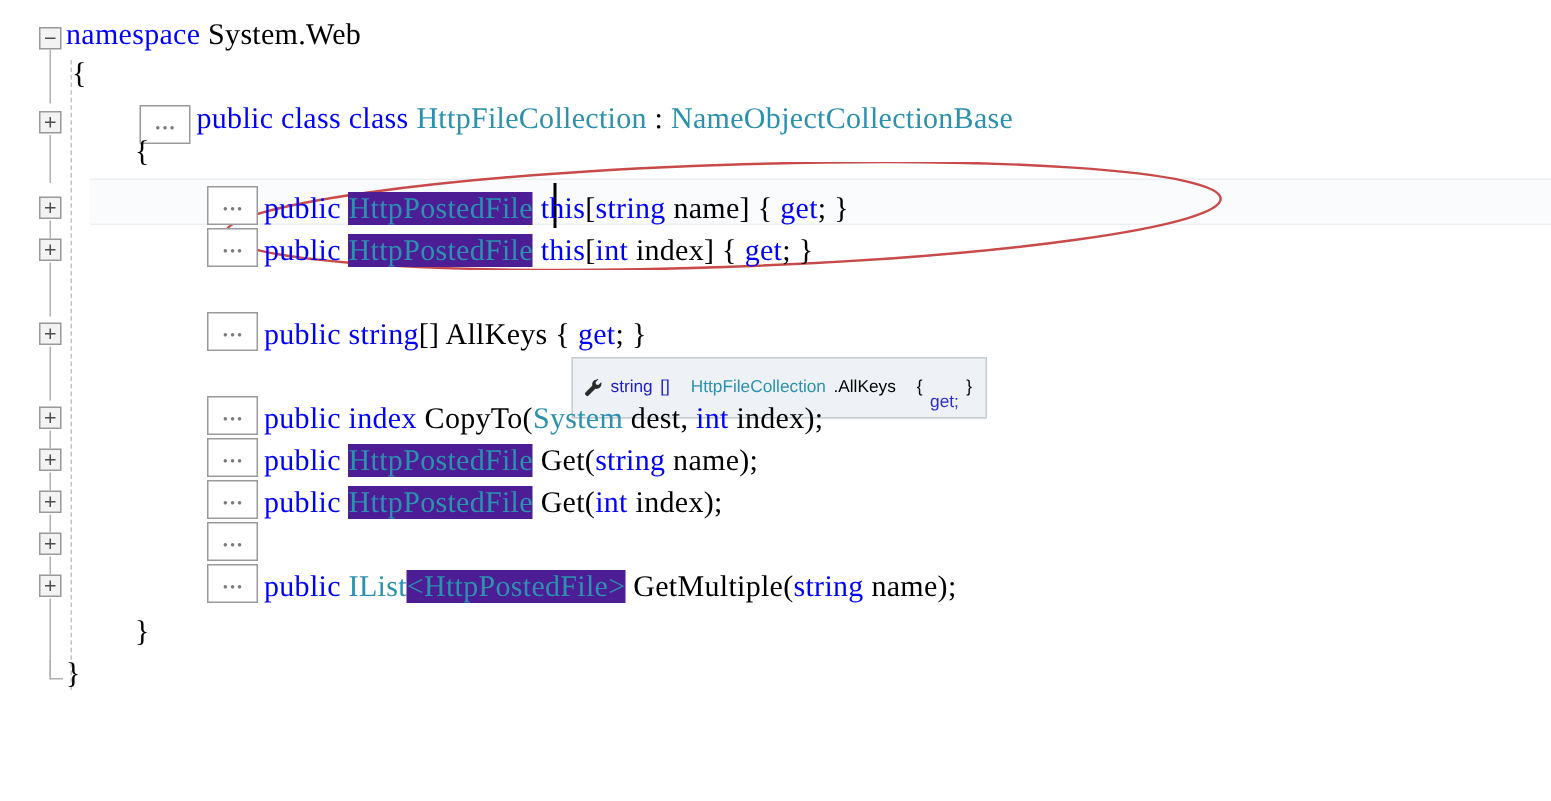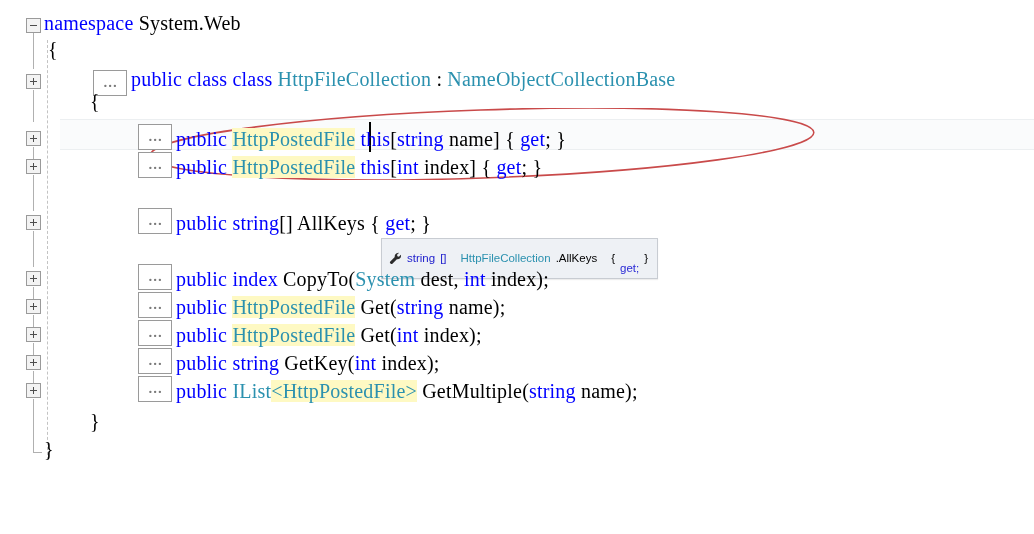--- a/index.html
+++ b/index.html
@@ -28,21 +28,21 @@
 
   
   .code-line{
     position:absolute;white-space:pre;font-size:20px;line-height:26px;
     font-family:"Liberation Serif","DejaVu Serif",serif;
     color:#000;letter-spacing:0.2px;
   }
   .kw{color:#0000ff;}
   .type{color:#2b91af;}
   .plain{color:#000000;}
-  .ref{background:#fef9c3;}
+  .ref{background:#4c1d95;}
 
   
   .dots-box{
     position:absolute;width:34px;height:26px;border:1px solid #9a9a9a;
     background:#ffffff;box-sizing:border-box;
     font-size:19px;line-height:20px;color:#7a7a7a;text-align:center;
     font-family:"Liberation Serif","DejaVu Serif",serif;
   }
 
   
@@ -160,18 +160,17 @@
     <div class="code-line" style="left: 176px; top: 154px;"><span class="kw">public</span><span class="plain"> </span><span class="type ref">HttpPostedFile</span><span class="plain"> </span><span class="kw">this</span><span class="plain">[</span><span class="kw">int</span><span class="plain"> index] { </span><span class="kw">get</span><span class="plain">; }</span></div>
     <div class="dots-box" style="left: 138px; top: 208px;">...</div>
     <div class="code-line" style="left: 176px; top: 210px;"><span class="kw">public</span><span class="plain"> </span><span class="kw">string</span><span class="plain">[] AllKeys { </span><span class="kw">get</span><span class="plain">; }</span></div>
     <div class="dots-box" style="left: 138px; top: 264px;">...</div>
     <div class="code-line" style="left: 176px; top: 266px;"><span class="kw">public</span><span class="plain"> </span><span class="kw">index</span><span class="plain"> CopyTo(</span><span class="type">System</span><span class="plain"> dest, </span><span class="kw">int</span><span class="plain"> index);</span></div>
     <div class="dots-box" style="left: 138px; top: 292px;">...</div>
     <div class="code-line" style="left: 176px; top: 294px;"><span class="kw">public</span><span class="plain"> </span><span class="type ref">HttpPostedFile</span><span class="plain"> Get(</span><span class="kw">string</span><span class="plain"> name);</span></div>
     <div class="dots-box" style="left: 138px; top: 320px;">...</div>
     <div class="code-line" style="left: 176px; top: 322px;"><span class="kw">public</span><span class="plain"> </span><span class="type ref">HttpPostedFile</span><span class="plain"> Get(</span><span class="kw">int</span><span class="plain"> index);</span></div>
     <div class="dots-box" style="left: 138px; top: 348px;">...</div>
-    <div class="code-line" style="left: 176px; top: 350px;"><span class="kw">public</span><span class="plain"> </span><span class="kw">string</span><span class="plain"> GetKey(</span><span class="kw">int</span><span class="plain"> index);</span></div>
     <div class="dots-box" style="left: 138px; top: 376px;">...</div>
     <div class="code-line" style="left: 176px; top: 378px;"><span class="kw">public</span><span class="plain"> </span><span class="type">IList</span><span class="type ref">&lt;HttpPostedFile&gt;</span><span class="plain"> GetMultiple(</span><span class="kw">string</span><span class="plain"> name);</span></div>
     <div class="code-line" style="left: 90px; top: 408px;"><span class="plain">}</span></div>
     <div class="code-line" style="left: 44px; top: 436px;"><span class="plain">}</span></div>
   </div>
 
 </body></html>

